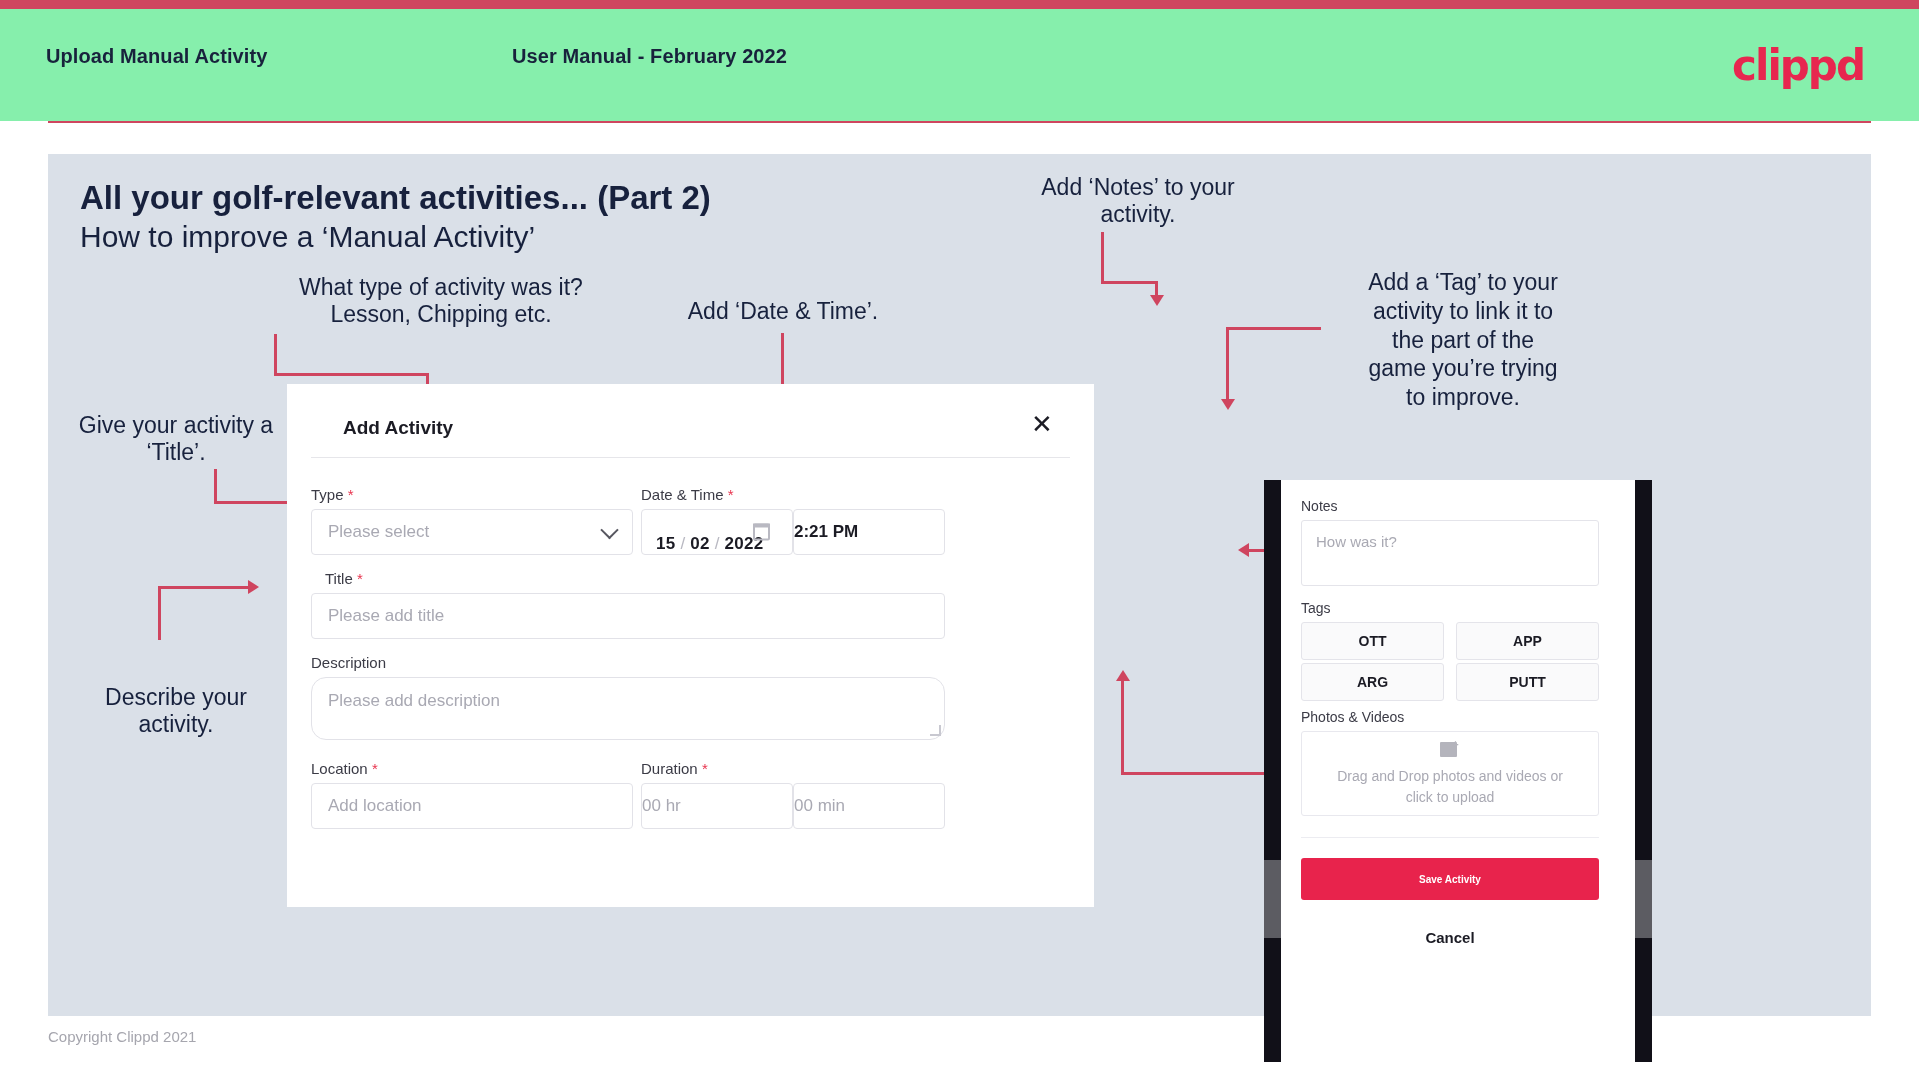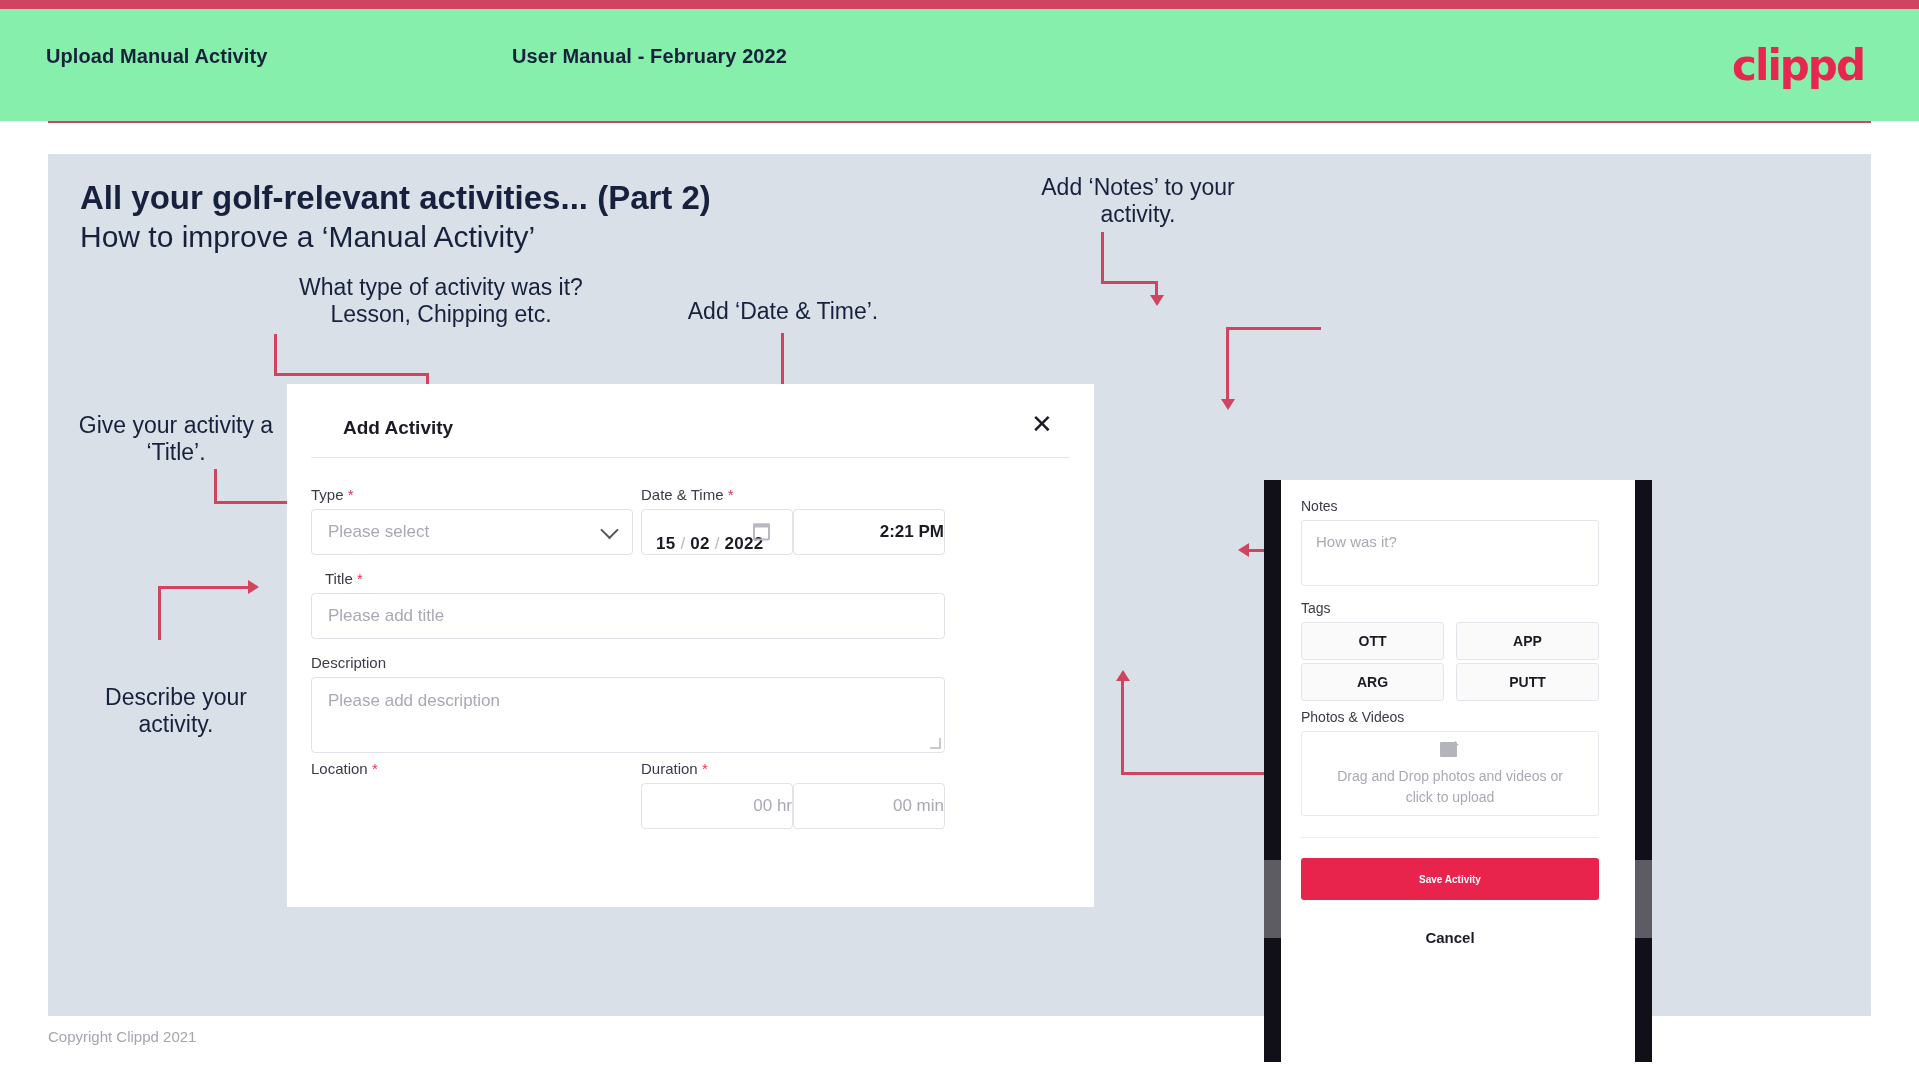--- a/index.html
+++ b/index.html
@@ -86,21 +86,21 @@
   }
   .fld-label {
     position:absolute; font-size:15px; color:#3b3b46; font-weight:400;
   }
   .req { color:#e8344e; font-size:15px; }
   .inp {
     position:absolute; background:#fff; border:1px solid #e2e2e8; border-radius:4px;
     display:flex; align-items:center; padding:0 16px;
     font-size:17px; color:#a9a9b3;
   }
-  .inp.center { justify-content:flex-end; padding:0; }
+  .inp.center { justify-content:flex-start; padding:0; }
   .chev {
     position:absolute; right:16px; top:50%; transform:translateY(-50%);
     width:13px; height:13px; border-right:2px solid #56565f; border-bottom:2px solid #56565f;
     transform-origin:center; transform:translateY(-65%) rotate(45deg);
   }
   .dateval { font-size:17px; color:#1b1b24; font-weight:700; letter-spacing:.3px; }
   .dsep { color:#b9b9c2; font-weight:400; margin:0 5px; }
   .cal-icon {
     position:absolute; right:22px; top:50%; transform:translateY(-50%);
     width:17px; height:17px; border:2px solid #b9b9c2; border-radius:2px;
@@ -226,20 +226,25 @@
     <div class="cl" style="left:833px; top:580px; width:3px; height:14px;"></div>
     <div class="arrow arr-up" style="left:828px; top:570px;"></div>
 
     <div class="ann" style="left:940px; top:20px; width:300px;">Add ‘Notes’ to your
 activity.</div>
     <div class="cl" style="left:1053px; top:78px; width:3px; height:52px;"></div>
     <div class="cl" style="left:1053px; top:127px; width:57px; height:3px;"></div>
     <div class="cl" style="left:1107px; top:127px; width:3px; height:15px;"></div>
     <div class="arrow arr-down" style="left:1102px; top:141px;"></div>
 
+    <div class="ann" style="left:1270px; top:114px; width:290px; line-height:1.25;">Add a ‘Tag’ to your
+activity to link it to
+the part of the
+game you’re trying
+to improve.</div>
     <div class="cl" style="left:1228px; top:173px; width:45px; height:3px;"></div>
     <div class="cl" style="left:1178px; top:173px; width:55px; height:3px;"></div>
     <div class="cl" style="left:1178px; top:173px; width:3px; height:73px;"></div>
     <div class="arrow arr-down" style="left:1173px; top:245px;"></div>
 
     <div class="ann" style="left:1270px; top:420px; width:300px;">Upload a photo or
 video to the activity.</div>
     <div class="cl" style="left:1245px; top:395px; width:3px; height:66px;"></div>
     <div class="cl" style="left:1245px; top:458px; width:42px; height:3px;"></div>
     <div class="cl" style="left:1200px; top:395px; width:48px; height:3px;"></div>
@@ -286,27 +291,30 @@
         <span>Title</span>
         <span class="req">*</span>
       </div>
       <div class="inp" style="left:24px; top:209px; width:634px; height:46px;">
         <span>Please add title</span>
       </div>
 
       <div class="fld-label" style="left:24px; top:270px;">
         <span>Description</span>
       </div>
-      <div class="ta" style="left:24px; top:293px; width:634px; height:76px;">
+      <div class="ta" style="left:24px; top:293px; width:634px; height:63px;border-radius:15px;">
         <span>Please add description</span>
       </div>
 
       <div class="fld-label" style="left:24px; top:376px;">
         <span>Location</span>
         <span class="req">*</span>
+      </div>
+      <div class="inp" style="left:24px; top:399px; width:322px; height:46px;">
+        <span>Add location</span>
       </div>
 
       <div class="fld-label" style="left:354px; top:376px;">
         <span>Duration</span>
         <span class="req">*</span>
       </div>
       <div class="inp center" style="left:354px; top:399px; width:152px; height:46px;">
         <span>00 hr</span>
       </div>
       <div class="inp center" style="left:506px; top:399px; width:152px; height:46px;">

